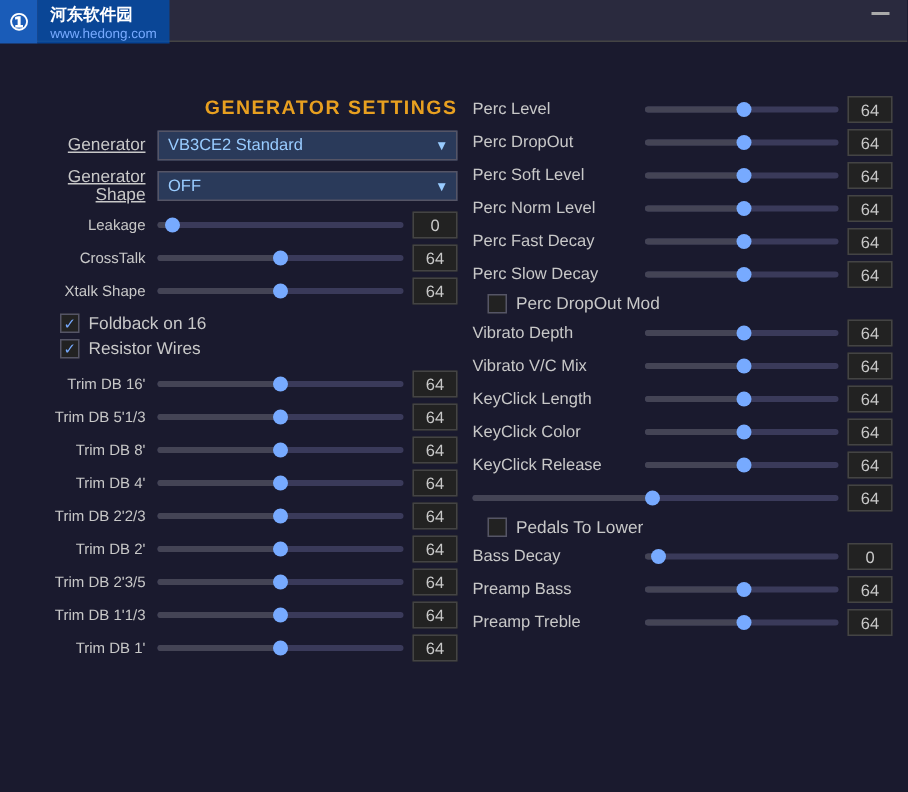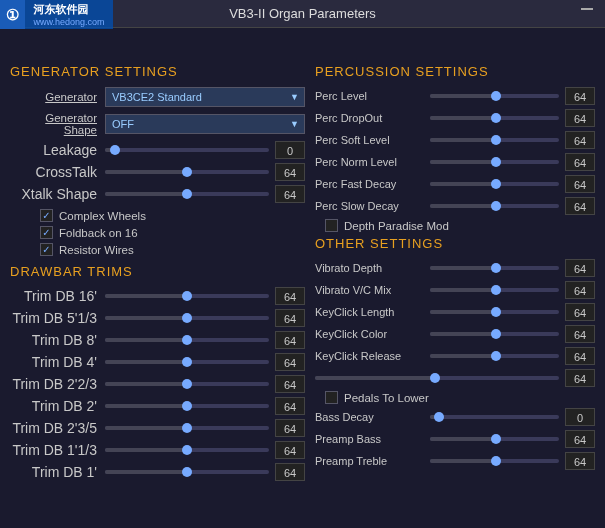--- a/index.html
+++ b/index.html
@@ -45,23 +45,23 @@
     }
 
     
     .left-panel {
       width: 295px;
       flex-shrink: 0;
     }
 
     .section-title {
       font-size: 13px;
-      font-weight: normal;
+      font-weight: bold;
       color: #e8a020;
-      text-align: left;
+      text-align: right;
       margin-bottom: 8px;
       letter-spacing: 1px;
     }
 
     .generator-row {
       display: flex;
       align-items: center;
       margin-bottom: 5px;
       text-decoration: underline;
     }
@@ -102,21 +102,21 @@
     .slider-row {
       display: flex;
       align-items: center;
       margin-bottom: 4px;
     }
     .slider-row label {
       width: 95px;
       text-align: right;
       padding-right: 8px;
       color: #c8c8c8;
-      font-size: 14px;
+      font-size: 10px;
     }
     .slider-container {
       flex: 1;
       display: flex;
       align-items: center;
       gap: 6px;
     }
     .slider-track {
       flex: 1;
       height: 4px;
@@ -216,21 +216,20 @@
       flex: 1;
       display: flex;
       align-items: center;
       gap: 6px;
     }
   </style>
 </head>
 <body>
 
 <div class="title-bar">
-  <span class="title-bar-text">VB3-II Organ Parameters</span>
   <div class="title-bar-minimize"></div>
 </div>
 
 <div style="position:absolute;top:0;left:0;z-index:30;display:flex;align-items:stretch;">
   <div style="background:#1a5cb8;padding:2px 6px;display:flex;align-items:center;">
     <span style="color:#fff;font-weight:bold;font-size:15px;">①</span>
   </div>
   <div style="background:rgba(0,80,180,0.75);padding:2px 8px;display:flex;flex-direction:column;justify-content:space-between;">
     <span style="color:#fff;font-size:11px;font-weight:bold;">河东软件园</span>
     <span style="color:#7af;font-size:9px;">www.hedong.com</span>
@@ -292,34 +291,29 @@
           <div class="slider-fill" style="width:50%"></div>
           <div class="slider-thumb" style="left:47%"></div>
         </div>
         <div class="value-box">64</div>
       </div>
     </div>
 
     <div class="checkbox-group">
       <div class="checkbox-row">
         <div class="cb-box checked"></div>
-        <span class="cb-label">Complex Wheels</span>
-      </div>
-      <div class="checkbox-row">
-        <div class="cb-box checked"></div>
         <span class="cb-label">Foldback on 16</span>
       </div>
       <div class="checkbox-row">
         <div class="cb-box checked"></div>
         <span class="cb-label">Resistor Wires</span>
       </div>
     </div>
 
     <div class="drawbar-section">
-      <div class="section-title">DRAWBAR TRIMS</div>
 
       <div class="slider-row">
         <label>Trim DB 16'</label>
         <div class="slider-container">
           <div class="slider-track">
             <div class="slider-fill" style="width:50%"></div>
             <div class="slider-thumb" style="left:47%"></div>
           </div>
           <div class="value-box">64</div>
         </div>
@@ -402,21 +396,20 @@
             <div class="slider-thumb" style="left:47%"></div>
           </div>
           <div class="value-box">64</div>
         </div>
       </div>
     </div>
   </div>
 
   <div class="right-panel">
 
-    <div class="section-title" style="color:#e8a020;">PERCUSSION SETTINGS</div>
 
     <div class="r-slider-row">
       <label>Perc Level</label>
       <div class="r-slider-container">
         <div class="slider-track">
           <div class="slider-fill" style="width:50%"></div>
           <div class="slider-thumb" style="left:47%"></div>
         </div>
         <div class="value-box">64</div>
       </div>
@@ -467,24 +460,23 @@
         <div class="slider-track">
           <div class="slider-fill" style="width:50%"></div>
           <div class="slider-thumb" style="left:47%"></div>
         </div>
         <div class="value-box">64</div>
       </div>
     </div>
 
     <div class="perc-check-row">
       <div class="cb-box"></div>
-      <span class="cb-label">Depth Paradise Mod</span>
-    </div>
-
-    <div class="section-title" style="color:#e8a020;margin-top:4px;">OTHER SETTINGS</div>
+      <span class="cb-label">Perc DropOut Mod</span>
+    </div>
+
 
     <div class="r-slider-row">
       <label>Vibrato Depth</label>
       <div class="r-slider-container">
         <div class="slider-track">
           <div class="slider-fill" style="width:50%"></div>
           <div class="slider-thumb" style="left:47%"></div>
         </div>
         <div class="value-box">64</div>
       </div>

